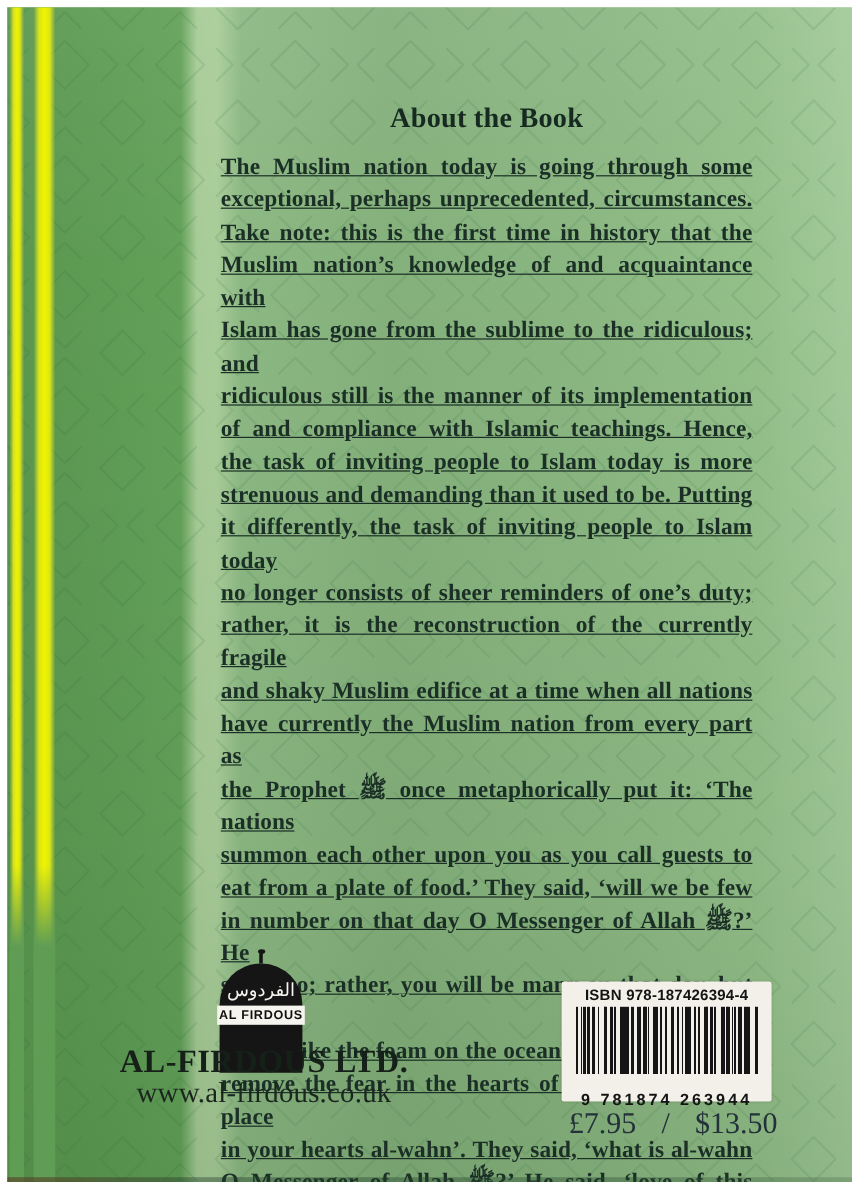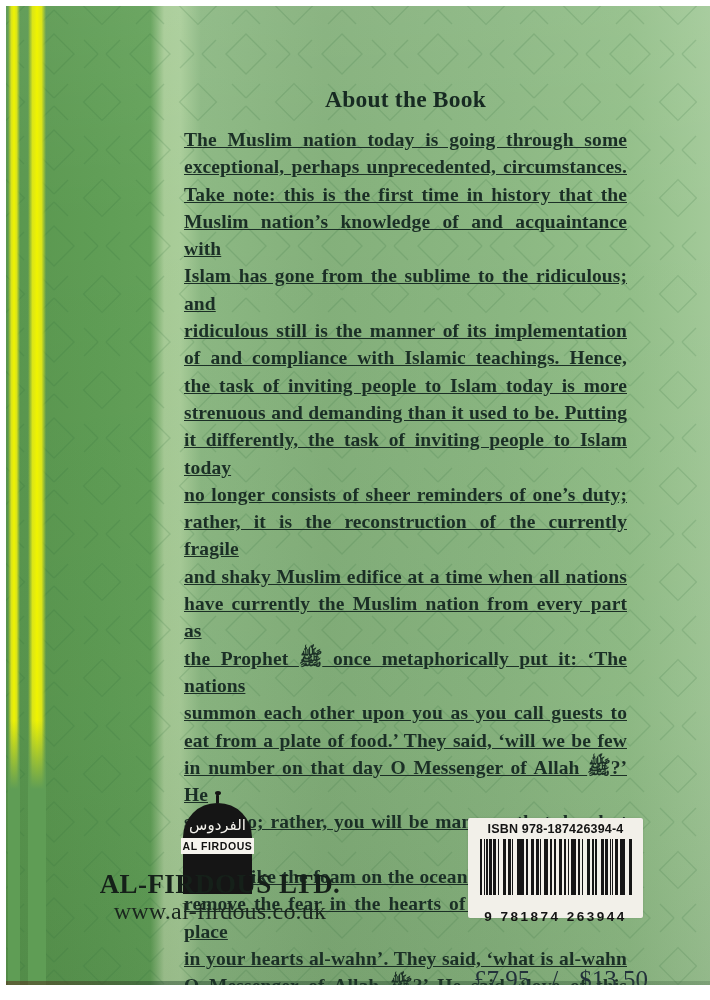--- a/index.html
+++ b/index.html
@@ -68,21 +68,21 @@
     background-image:
       repeating-linear-gradient(90deg, #161616 0 2px, rgba(0,0,0,0) 2px 4px, #161616 4px 5px, rgba(0,0,0,0) 5px 9px, #161616 9px 12px, rgba(0,0,0,0) 12px 14px),
       repeating-linear-gradient(90deg, rgba(0,0,0,0) 0 6px, #161616 6px 8px, rgba(0,0,0,0) 8px 13px, #161616 13px 14px, rgba(0,0,0,0) 14px 17px);
   }
   .barcode-digits{
     margin-top:14px;font-family:"Liberation Sans","DejaVu Sans",sans-serif;
     font-size:13.5px;font-weight:700;color:#141414;letter-spacing:2.5px;
   }
   .prices{
     position:absolute;left:468px;top:917px;width:174px;display:flex;justify-content:space-between;
-    font-size:25px;color:#22313a;font-weight:400;margin-top:43px;
+    font-size:25px;color:#22313a;font-weight:400;
   }
 </style>
 </head>
 <body>
 
 <div class="cover">
 
   <svg class="pattern" width="691" height="979" xmlns="http://www.w3.org/2000/svg">
     <defs>
       <pattern id="geo" width="96" height="96" patternUnits="userSpaceOnUse">

